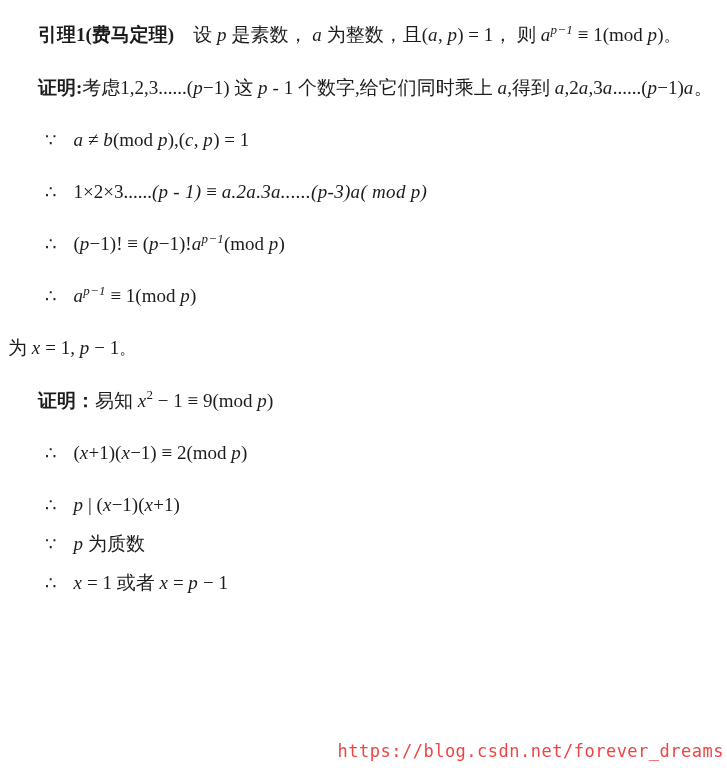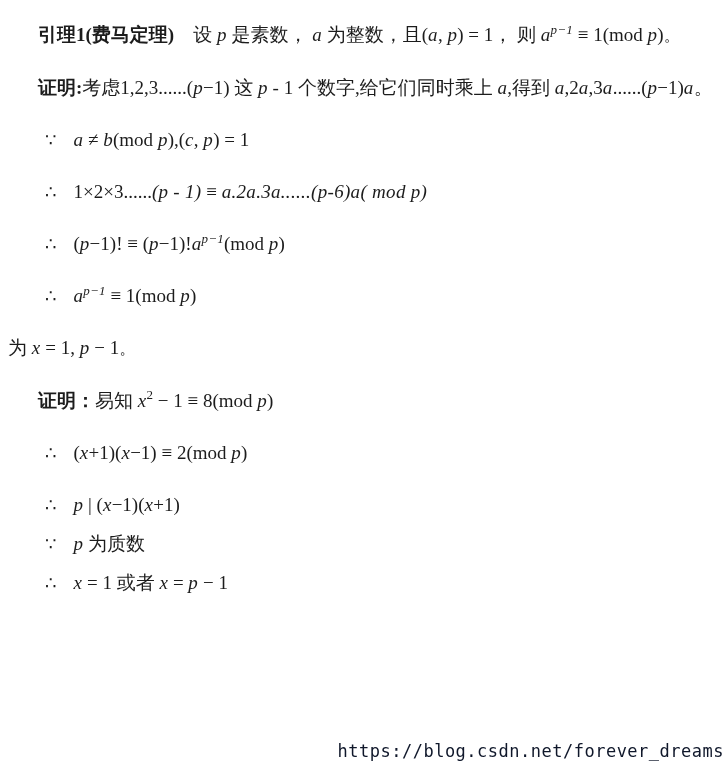--- a/index.html
+++ b/index.html
@@ -57,24 +57,24 @@
   }
 </style>
 </head>
 <body>
 
 <div class="page" style="color: rgb(28, 28, 28); background: rgb(255, 255, 255);">
   <div class="doc">
       <p class="line para"><span class="seg-b">引理1(费马定理)</span><span class="seg-r">　设 </span><span class="seg-i">p</span><span class="seg-r"> 是素数， </span><span class="seg-i">a</span><span class="seg-r"> 为整数，且(</span><span class="seg-i">a</span><span class="seg-r">, </span><span class="seg-i">p</span><span class="seg-r">) = 1， 则 </span><span class="seg-i">a</span><span class="seg-sup">p−1</span><span class="seg-r"> ≡ 1(mod </span><span class="seg-i">p</span><span class="seg-r">)</span><span class="seg-lo">。</span></p>
       <p class="line para"><span class="seg-b">证明:</span><span class="seg-r">考虑1,2,3......(</span><span class="seg-i">p</span><span class="seg-r">−1) 这 </span><span class="seg-i">p</span><span class="seg-r"> - 1 个数字,给它们同时乘上 </span><span class="seg-i">a</span><span class="seg-r">,得到 </span><span class="seg-i">a</span><span class="seg-r">,2</span><span class="seg-i">a</span><span class="seg-r">,3</span><span class="seg-i">a</span><span class="seg-r">......(</span><span class="seg-i">p</span><span class="seg-r">−1)</span><span class="seg-i">a</span><span class="seg-r">。</span></p>
       <p class="line formula"><span class="seg-sym">∵</span><span class="seg-i">a</span><span class="seg-r"> ≠ </span><span class="seg-i">b</span><span class="seg-r">(mod </span><span class="seg-i">p</span><span class="seg-r">),(</span><span class="seg-i">c</span><span class="seg-r">, </span><span class="seg-i">p</span><span class="seg-r">) = 1</span></p>
-      <p class="line formula"><span class="seg-sym">∴</span><span class="seg-r">1×2×3......</span><span class="seg-i">(p - 1)</span><span class="seg-r"> ≡ </span><span class="seg-i">a.2a.3a......(p-6)a( mod p)</span></p>
+      <p class="line formula"><span class="seg-sym">∴</span><span class="seg-r">1×2×3......</span><span class="seg-i">(p - 1)</span><span class="seg-r"> ≡ </span><span class="seg-i">a.2a.3a......(p-3)a( mod p)</span></p>
       <p class="line formula"><span class="seg-sym">∴</span><span class="seg-r">(</span><span class="seg-i">p</span><span class="seg-r">−1)! ≡ (</span><span class="seg-i">p</span><span class="seg-r">−1)!</span><span class="seg-i">a</span><span class="seg-sup">p−1</span><span class="seg-r">(mod </span><span class="seg-i">p</span><span class="seg-r">)</span></p>
       <p class="line formula"><span class="seg-sym">∴</span><span class="seg-i">a</span><span class="seg-sup">p−1</span><span class="seg-r"> ≡ 1(mod </span><span class="seg-i">p</span><span class="seg-r">)</span></p>
       <p class="line flush"><span class="seg-r">为 </span><span class="seg-i">x</span><span class="seg-r"> = 1, </span><span class="seg-i">p</span><span class="seg-r"> − 1</span><span class="seg-lo">。</span></p>
-      <p class="line para"><span class="seg-b">证明：</span><span class="seg-r">易知 </span><span class="seg-i">x</span><span class="seg-sup2">2</span><span class="seg-r"> − 1 ≡ 8(mod </span><span class="seg-i">p</span><span class="seg-r">)</span></p>
+      <p class="line para"><span class="seg-b">证明：</span><span class="seg-r">易知 </span><span class="seg-i">x</span><span class="seg-sup2">2</span><span class="seg-r"> − 1 ≡ 9(mod </span><span class="seg-i">p</span><span class="seg-r">)</span></p>
       <p class="line formula"><span class="seg-sym">∴</span><span class="seg-r">(</span><span class="seg-i">x</span><span class="seg-r">+1)(</span><span class="seg-i">x</span><span class="seg-r">−1) ≡ 2(mod </span><span class="seg-i">p</span><span class="seg-r">)</span></p>
       <p class="line formula"><span class="seg-sym">∴</span><span class="seg-i">p</span><span class="seg-r"> | (</span><span class="seg-i">x</span><span class="seg-r">−1)(</span><span class="seg-i">x</span><span class="seg-r">+1)</span></p>
       <p class="line formula tight"><span class="seg-sym">∵</span><span class="seg-i">p</span><span class="seg-r"> 为质数</span></p>
       <p class="line formula tight"><span class="seg-sym">∴</span><span class="seg-i">x</span><span class="seg-r"> = 1 或者 </span><span class="seg-i">x</span><span class="seg-r"> = </span><span class="seg-i">p</span><span class="seg-r"> − 1</span></p>
     </div>
-  <div class="watermark" style="color: #0f172a;">https://blog.csdn.net/forever_dreams</div>
+  <div class="watermark" style="color: #ef4444;">https://blog.csdn.net/forever_dreams</div>
 </div>
 
 </body></html>

